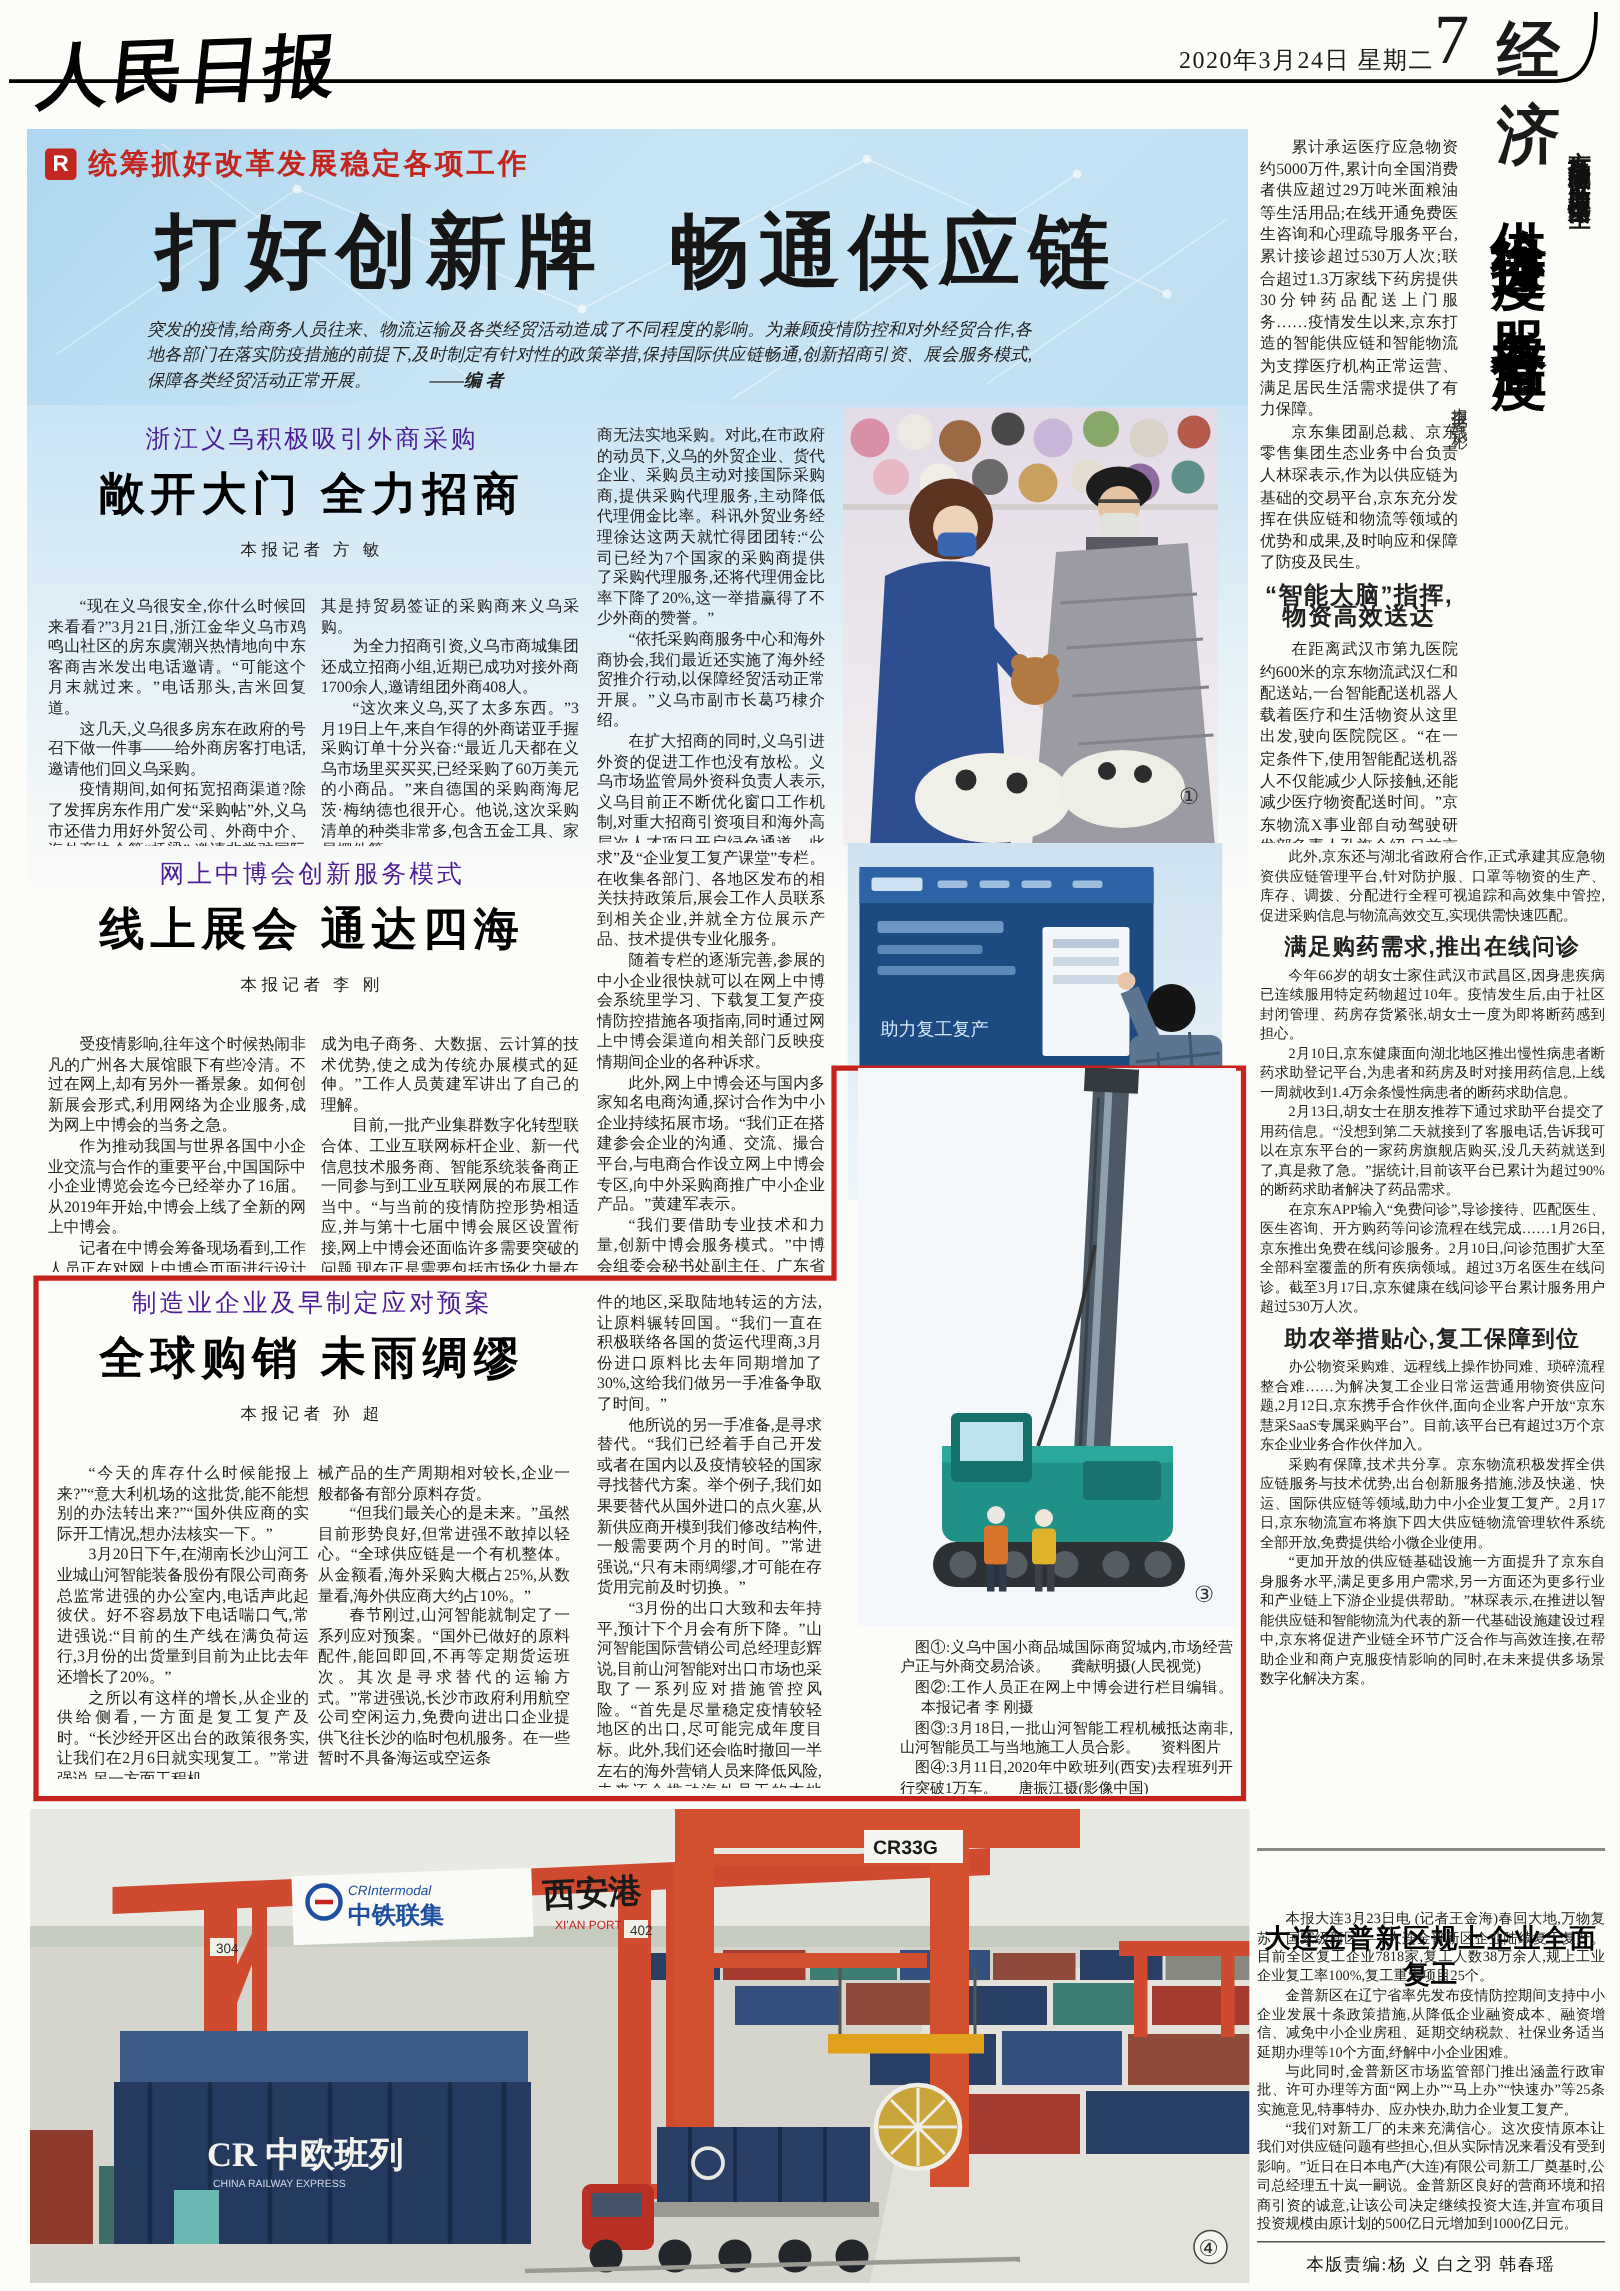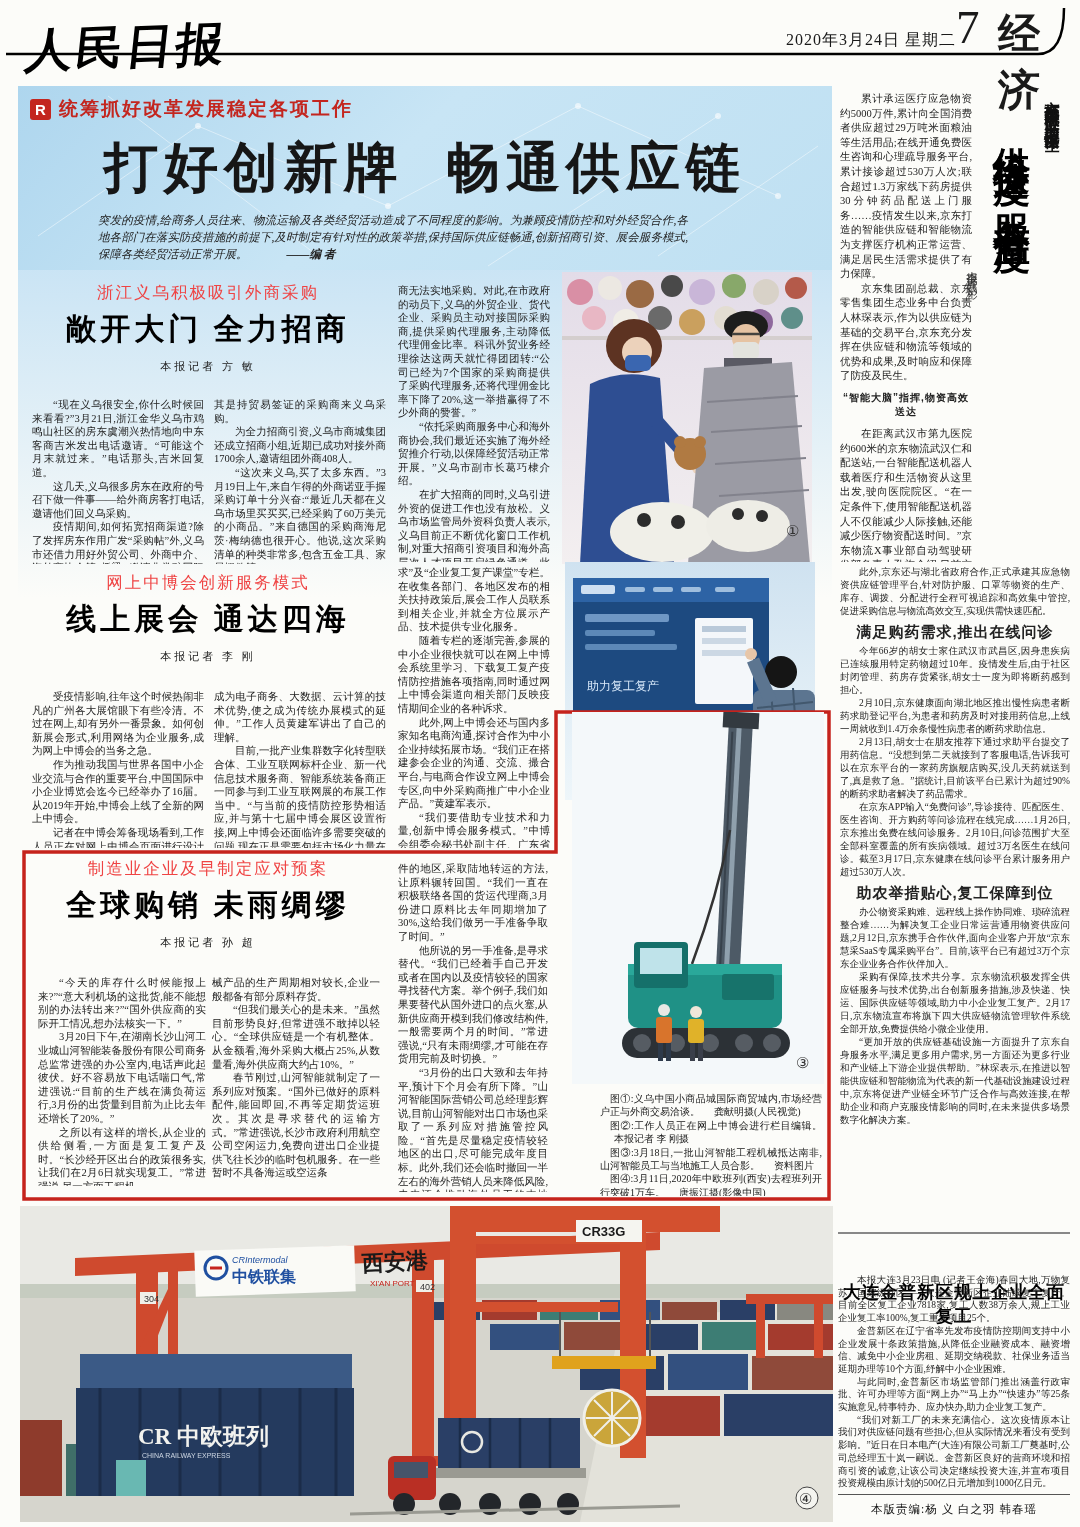--- a/index.html
+++ b/index.html
@@ -3,35 +3,35 @@
 <meta charset="utf-8">
 <style>
   html,body{margin:0;padding:0;background:#e8e8e8;}
   .page{position:relative;width:1080px;height:1527px;background:#fcfcf9;overflow:hidden;
         font-family:"Liberation Serif","DejaVu Serif",serif;color:#1a1a1a;}
   .abs{position:absolute;}
   .sans{font-family:"Liberation Sans","DejaVu Sans",sans-serif;}
   p{margin:0;text-indent:2em;text-align:justify;}
   p.cont{text-indent:0;}
   .colbox{position:absolute;overflow:hidden;font-size:10.5px;line-height:13.6px;color:#222;}
-  .art-kicker{text-align:center;font-size:16.5px;letter-spacing:2px;color:#ef4444;}
+  .art-kicker{text-align:center;font-size:16.5px;letter-spacing:2px;color:#4c1d95;}
   .art-headline{text-align:center;font-size:30px;font-weight:bold;letter-spacing:4px;margin-top:5px;color:#000;}
   .byline{text-align:center;font-size:11px;letter-spacing:3px;margin-top:9px;color:#222;}
   .masthead{font-size:47px;font-weight:bold;transform:skewX(-8deg) rotate(-2deg);letter-spacing:3px;color:#000;}
   .banner{position:absolute;left:18px;top:86px;width:814px;height:184px;overflow:hidden;
           background:linear-gradient(135deg,#aed6ee 0%,#c8e5f5 45%,#bfe0f2 100%);}
   .banner-headline{font-family:"Liberation Sans","DejaVu Sans",sans-serif;font-weight:900;
           font-size:54px;letter-spacing:6px;color:#161616;text-align:center;white-space:nowrap;}
   .kicker-logo{display:inline-block;width:21px;height:21px;background:#c3261f;color:#fff;
           font:bold 15px/21px "Liberation Sans",sans-serif;text-align:center;border-radius:3px;vertical-align:middle;}
   .banner-kicker{font-family:"Liberation Sans",sans-serif;font-weight:bold;font-size:19px;
           letter-spacing:2px;color:#c3261f;vertical-align:middle;margin-left:8px;}
   .ednote{font-size:11.5px;line-height:17px;font-style:italic;color:#222;text-align:justify;}
   .vert{writing-mode:vertical-rl;}
-  .jd-sub{font-size:10px;font-weight:bold;text-align:center;text-indent:0;margin:7px 0;
+  .jd-sub{font-size:16px;font-weight:bold;text-align:center;text-indent:0;margin:7px 0;
           font-family:"Liberation Sans",sans-serif;letter-spacing:1px;}
   .cap p{font-size:10px;line-height:13.4px;text-indent:1em;}
   .cap .credit{margin-left:14px;}
   .marker{font-size:15px;fill:#333;}
 </style>
 </head>
 <body>
 
 <div class="page">
 

